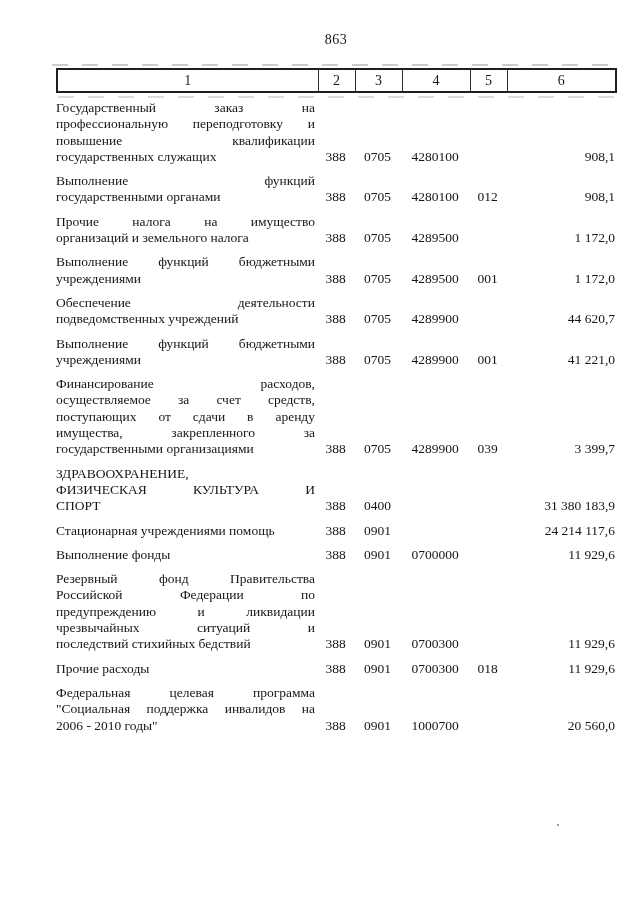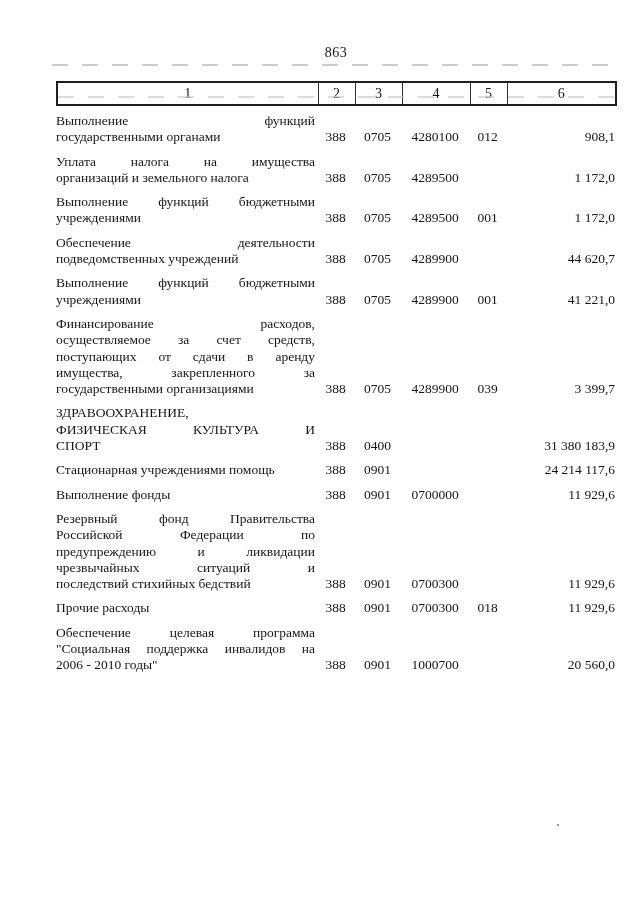--- a/index.html
+++ b/index.html
@@ -14,21 +14,21 @@
     position: relative;
     width: 640px; height: 900px;
     background: #ffffff;
   }
   .content {
     position: absolute;
     left: 56px; top: 0;
     width: 560px;
   }
   .page-number {
-    margin-top: 44px;
+    margin-top: 31px;
     text-align: center;
     font-size: 14px;
     line-height: 17px;
     letter-spacing: 0.5px;
   }
   
   table.head {
     margin-top: 20px;
     width: 559px;
     table-layout: fixed;
@@ -111,32 +111,45 @@
         <col style="width:261px">
           <col style="width:37px">
           <col style="width:47px">
         <col style="width:68px">
           <col style="width:37px">
           <col style="width:109px">
       </colgroup>
       <tbody>
           <tr>
             <td class="name">
+              <div class="jline">Государственный заказ на</div>
+              <div class="jline">профессиональную переподготовку и</div>
+              <div class="jline">повышение квалификации</div>
+              <div class="lline">государственных служащих</div>
+            </td>
+            <td class="c2">388</td>
+            <td class="c3">0705</td>
+            <td class="c4">4280100</td>
+            <td class="c5"></td>
+            <td class="c6">908,1</td>
+          </tr>
+          <tr>
+            <td class="name">
               <div class="jline">Выполнение функций</div>
               <div class="lline">государственными органами</div>
             </td>
             <td class="c2">388</td>
             <td class="c3">0705</td>
             <td class="c4">4280100</td>
             <td class="c5">012</td>
             <td class="c6">908,1</td>
           </tr>
           <tr>
             <td class="name">
-              <div class="jline">Уплата налога на имущества</div>
+              <div class="jline">Прочие налога на имущество</div>
               <div class="lline">организаций и земельного налога</div>
             </td>
             <td class="c2">388</td>
             <td class="c3">0705</td>
             <td class="c4">4289500</td>
             <td class="c5"></td>
             <td class="c6">1 172,0</td>
           </tr>
           <tr>
             <td class="name">
@@ -236,21 +249,21 @@
               <div class="lline">Прочие расходы</div>
             </td>
             <td class="c2">388</td>
             <td class="c3">0901</td>
             <td class="c4">0700300</td>
             <td class="c5">018</td>
             <td class="c6">11 929,6</td>
           </tr>
           <tr>
             <td class="name">
-              <div class="jline">Обеспечение целевая программа</div>
+              <div class="jline">Федеральная целевая программа</div>
               <div class="jline">"Социальная поддержка инвалидов на</div>
               <div class="lline">2006 - 2010 годы"</div>
             </td>
             <td class="c2">388</td>
             <td class="c3">0901</td>
             <td class="c4">1000700</td>
             <td class="c5"></td>
             <td class="c6">20 560,0</td>
           </tr>
         </tbody>

